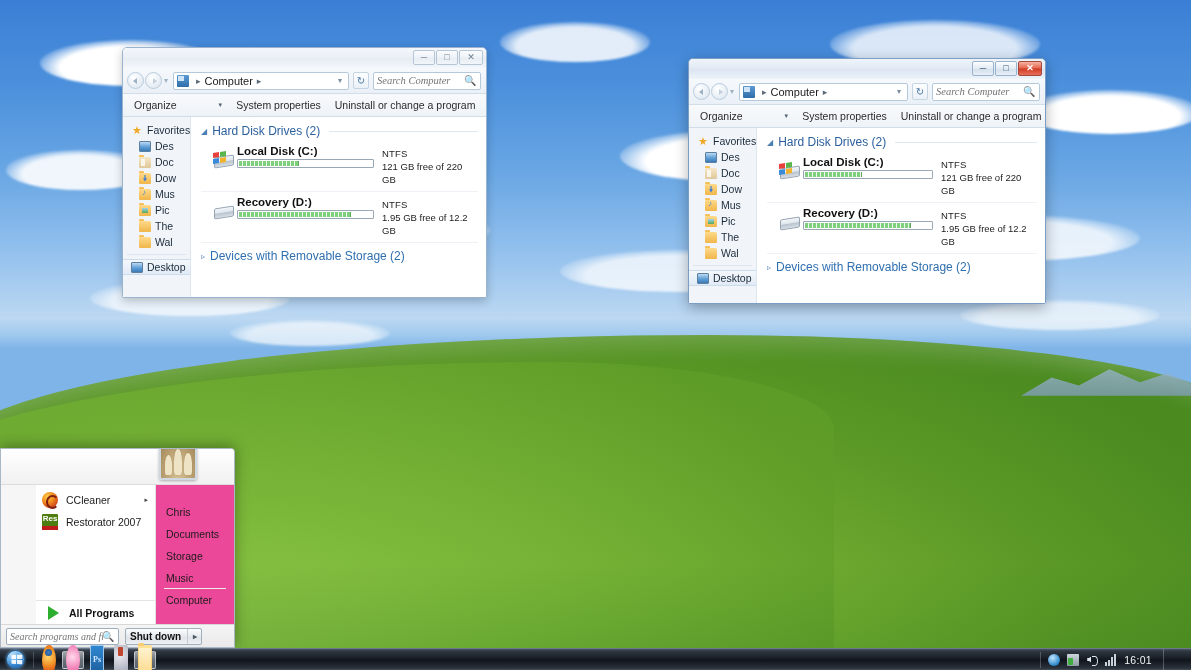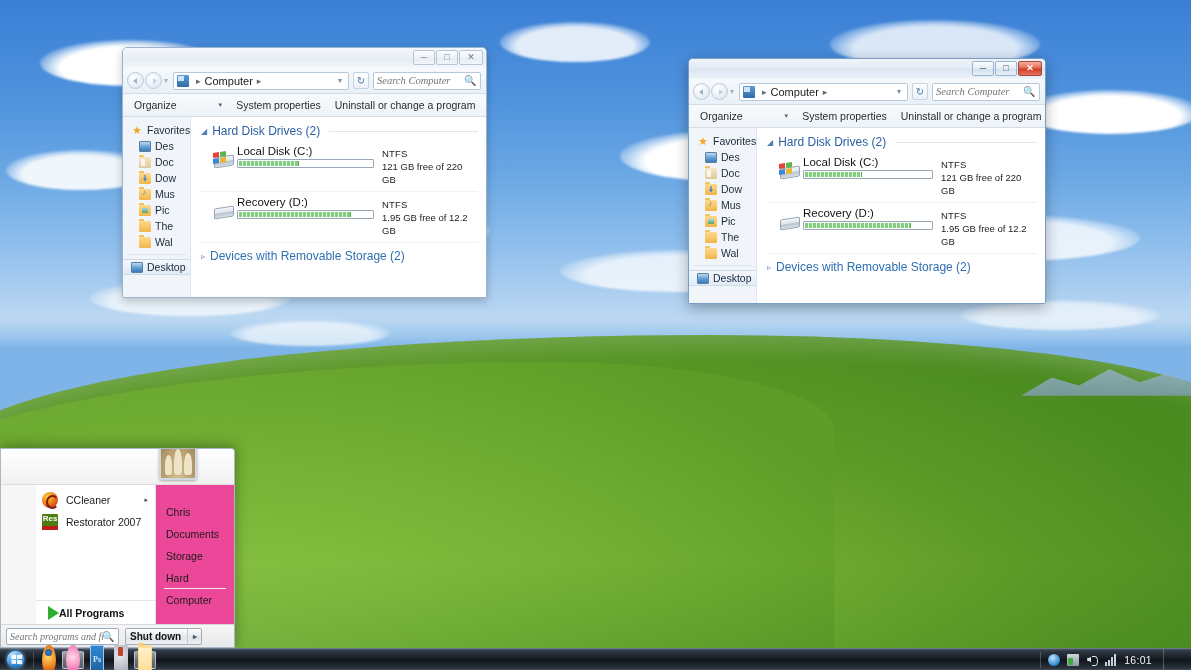--- a/index.html
+++ b/index.html
@@ -280,21 +280,21 @@
   }
   .drv-ico.sys .win-badge {
     position:absolute; left:0px; top:1px; width:13px; height:11px; z-index:2;
     background:
       linear-gradient(#e8403a 0 0) 0 0/6px 5px no-repeat,
       linear-gradient(#5ab54a 0 0) 7px 0/6px 5px no-repeat,
       linear-gradient(#3b8ad9 0 0) 0 6px/6px 5px no-repeat,
       linear-gradient(#f2b32c 0 0) 7px 6px/6px 5px no-repeat;
     transform: skewY(-8deg);
   }
-  .drv-main { flex: 1; min-width: 0; padding-right: 8px; }
+  .drv-main { flex: 1; min-width: 0; padding-right: 8px; font-weight: bold; }
   .drv-name { font-size: 11.5px; color: #111; margin-bottom: 2px; }
   .bar-outer {
     height: 9px;
     background: #fff;
     border: 1px solid #9aa7b4;
     border-radius: 1px;
     padding: 1px;
     overflow: hidden;
   }
   .bar-inner {
@@ -369,21 +369,21 @@
     display: flex; align-items: flex-start; justify-content: center;
     line-height: 10px;
     position: relative;
   }
   .ico-restorator::after{content:"";position:absolute;left:0;right:0;bottom:0;height:4px;background:#c01b1b;}
 
   .sm-allprog {
     margin-top: auto;
     height: 24px;
     border-top: 1px solid #e4e4e4;
-    display: flex; align-items: center; 
+    display: flex; align-items: center; gap: 10px;
     padding: 0 12px;
     font-size: 10.5px; color: #121212; font-weight: 600;
   }
   .ico-play { width:0;height:0;border-left:11px solid #2eae2e;border-top:7px solid transparent;border-bottom:7px solid transparent; }
 
   .sm-right { flex: 1; background: #ec4899; padding-top: 16px; }
   .sm-rlink {
     height: 22px; display: flex; align-items: center;
     padding-left: 10px;
     font-size: 10.5px; color: #1b1b1b;
@@ -842,21 +842,21 @@
         <div class="sm-allprog">
           <span class="ico-play"></span>
           <span>All Programs</span>
         </div>
       </div>
 
       <div class="sm-right">
         <div class="sm-rlink">Chris</div>
         <div class="sm-rlink">Documents</div>
         <div class="sm-rlink">Storage</div>
-        <div class="sm-rlink div">Hard</div>
+        <div class="sm-rlink div">Music</div>
         <div class="sm-rlink">Computer</div>
       </div>
     </div>
 
     <div class="sm-footer">
       <div class="sm-search">
         <input type="text" placeholder="Search programs and files" style="">
         <span class="searchicon">🔍</span>
       </div>
       <div class="sm-shutdown">

